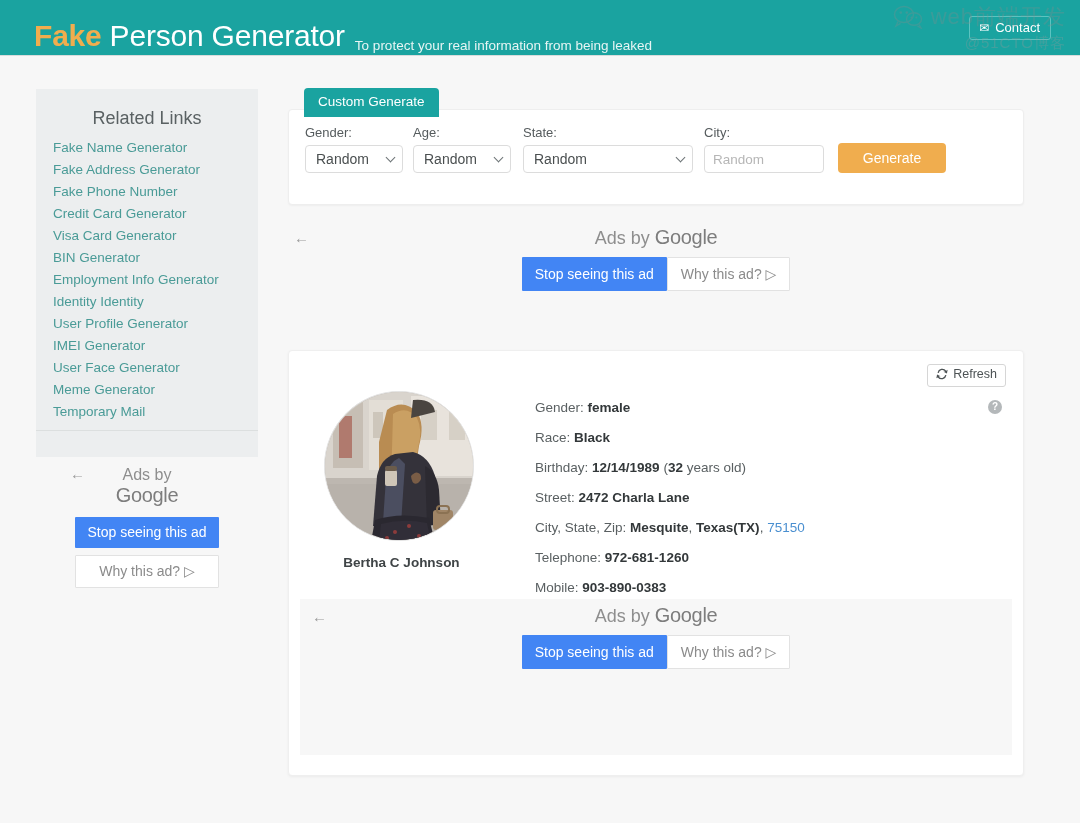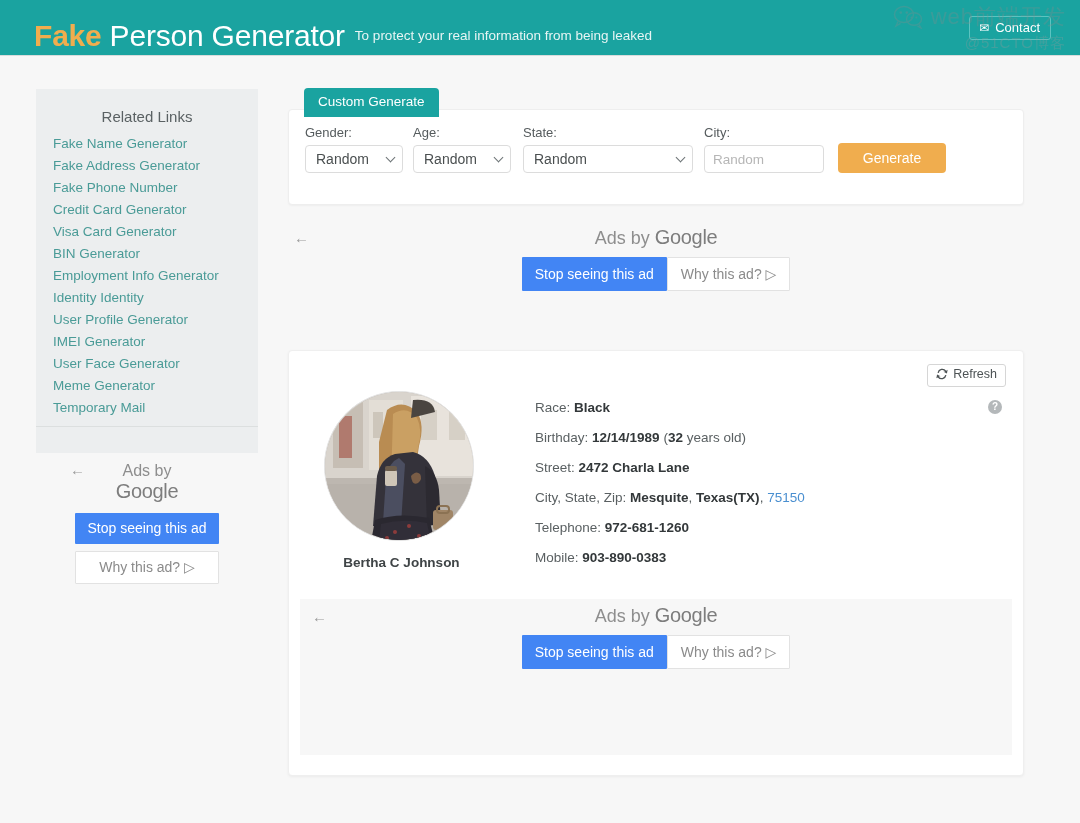--- a/index.html
+++ b/index.html
@@ -17,21 +17,21 @@
     height: 56px;
     background: #1aa3a0;
     position: relative;
     display: flex;
     align-items: center;
     border-bottom: 1px solid #d8dcdc;
   }
   #brand {
     margin-left: 34px;
     display: flex;
-    align-items: center;
+    align-items: flex-end;
     white-space: nowrap;
     margin-top: 16px;
   }
   .brand-fake {
     color: #f0ad4e;
     font-size: 30px;
     font-weight: bold;
     letter-spacing: -0.2px;
   }
   .brand-rest {
@@ -73,21 +73,21 @@
     left: 36px; top: 33px;
     width: 222px;
   }
   #related-panel {
     background: #eceeef;
     padding: 16px 0 10px 0;
   }
   #related-title {
     text-align: center;
     color: #5a6163;
-    font-size: 15px;
+    font-size: 18px;
     font-weight: normal;
     margin: 3px 0 8px 0;
   }
   .side-link {
     display: block;
     color: #4a9b97;
     font-size: 13.5px;
     text-decoration: none;
     padding: 2px 0 2px 17px;
     line-height: 18px;
@@ -508,20 +508,24 @@
               <rect x="108" y="118" width="20" height="20" rx="3" fill="#a08566"></rect>
               <rect x="112" y="114" width="12" height="7" rx="3" fill="none" stroke="#8b7253" stroke-width="2"></rect>
             </g>
           </svg>
         </div>
         <div id="avatar-name">Bertha C Johnson</div>
       </div>
 
       <div id="info-col">
         <div class="info-line">
+          <span>Gender:</span>
+          <b>female</b>
+        </div>
+        <div class="info-line">
           <span>Race:</span>
           <b>Black</b>
         </div>
         <div class="info-line">
           <span>Birthday:</span>
           <b>12/14/1989</b>
           <span>(</span><b>32</b><span> years old)</span>
         </div>
         <div class="info-line">
           <span>Street:</span>

